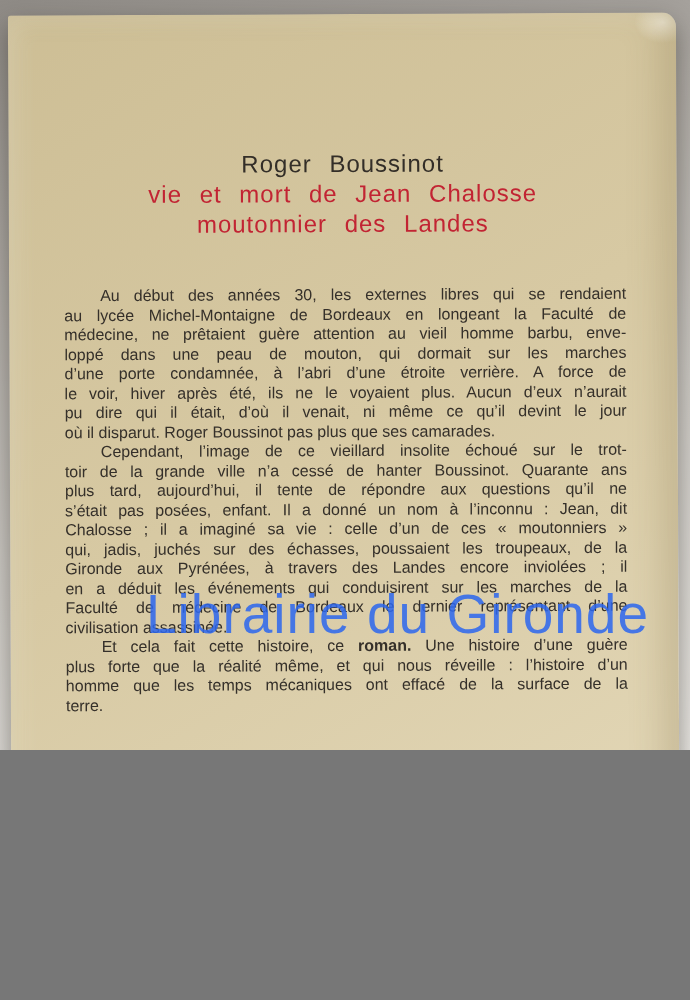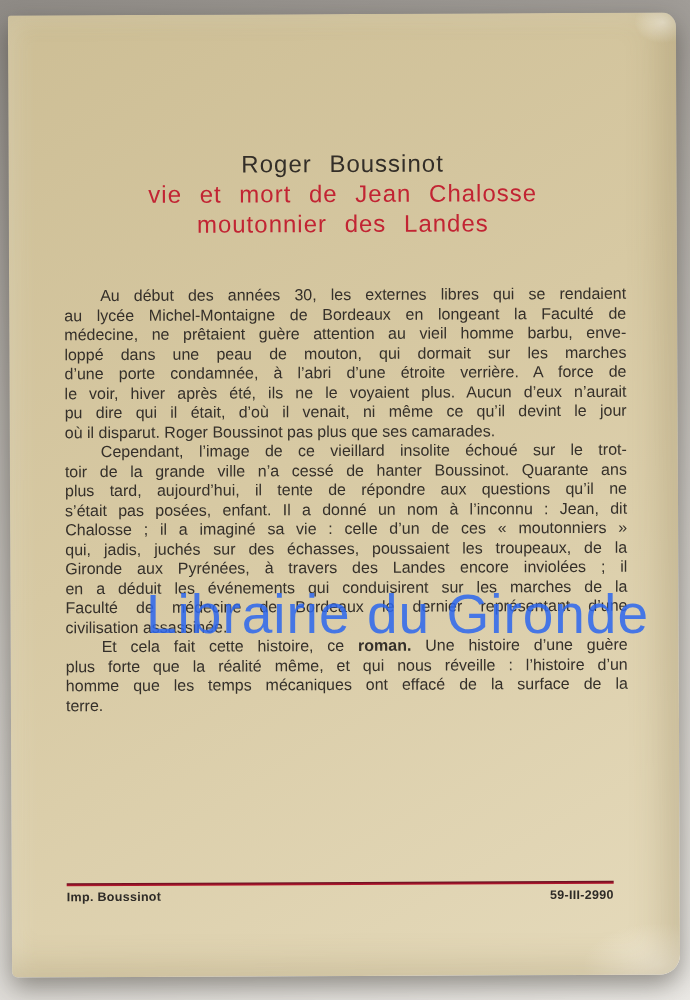--- a/index.html
+++ b/index.html
@@ -1,17 +1,17 @@
 <!DOCTYPE html>
 <html><head>
 <meta charset="utf-8">
 <style>
   html,body{margin:0;padding:0;background:#777;}
   .stage{
-    position:relative;width:690px;height:1000px;overflow:hidden;
+    position:relative;width:690px;height:750px;overflow:hidden;
     background:linear-gradient(165deg,#8f8b86 0%,#aeaaa5 28%,#cfccc7 62%,#ebe9e5 100%);
     font-family:"Liberation Sans","DejaVu Sans",sans-serif;
   }
   .book{
     position:absolute;left:10px;top:14px;width:668px;height:962px;
     transform:rotate(-0.25deg);
     border-radius:3px 14px 20px 6px;
     background:
       radial-gradient(40px 30px at 98% 1%, rgba(250,245,230,0.75), rgba(250,245,230,0) 70%),
       radial-gradient(110px 60px at 97% 99%, rgba(246,239,221,0.85), rgba(246,239,221,0) 70%),

